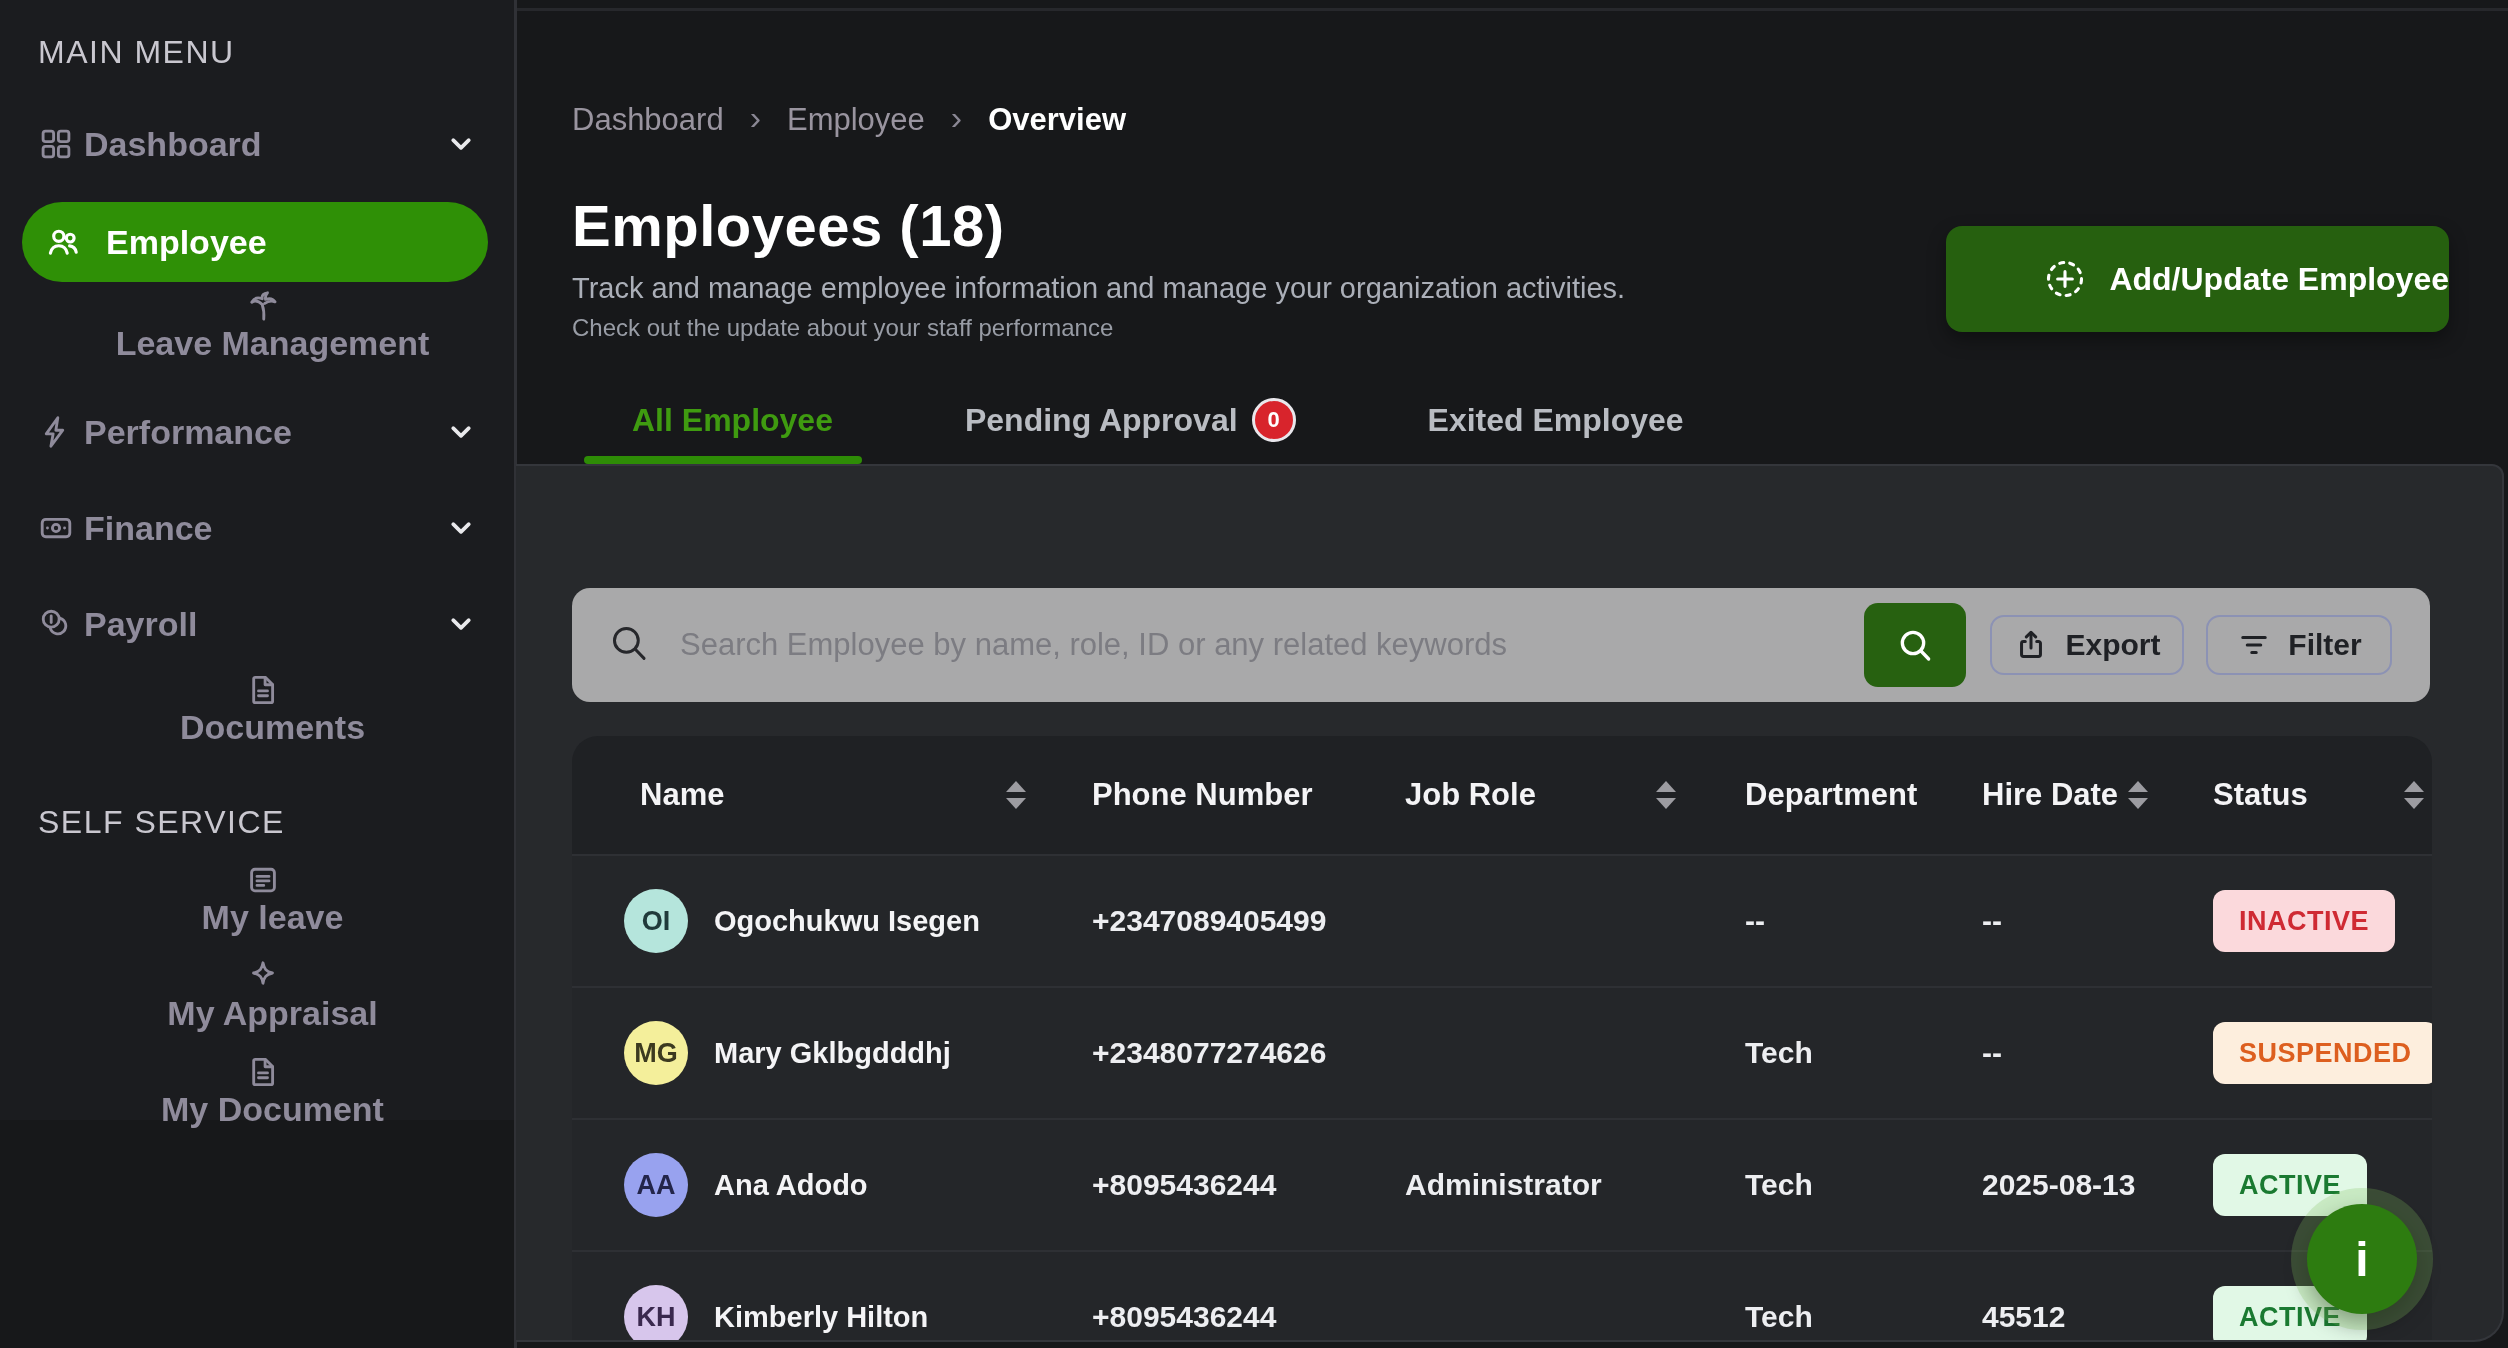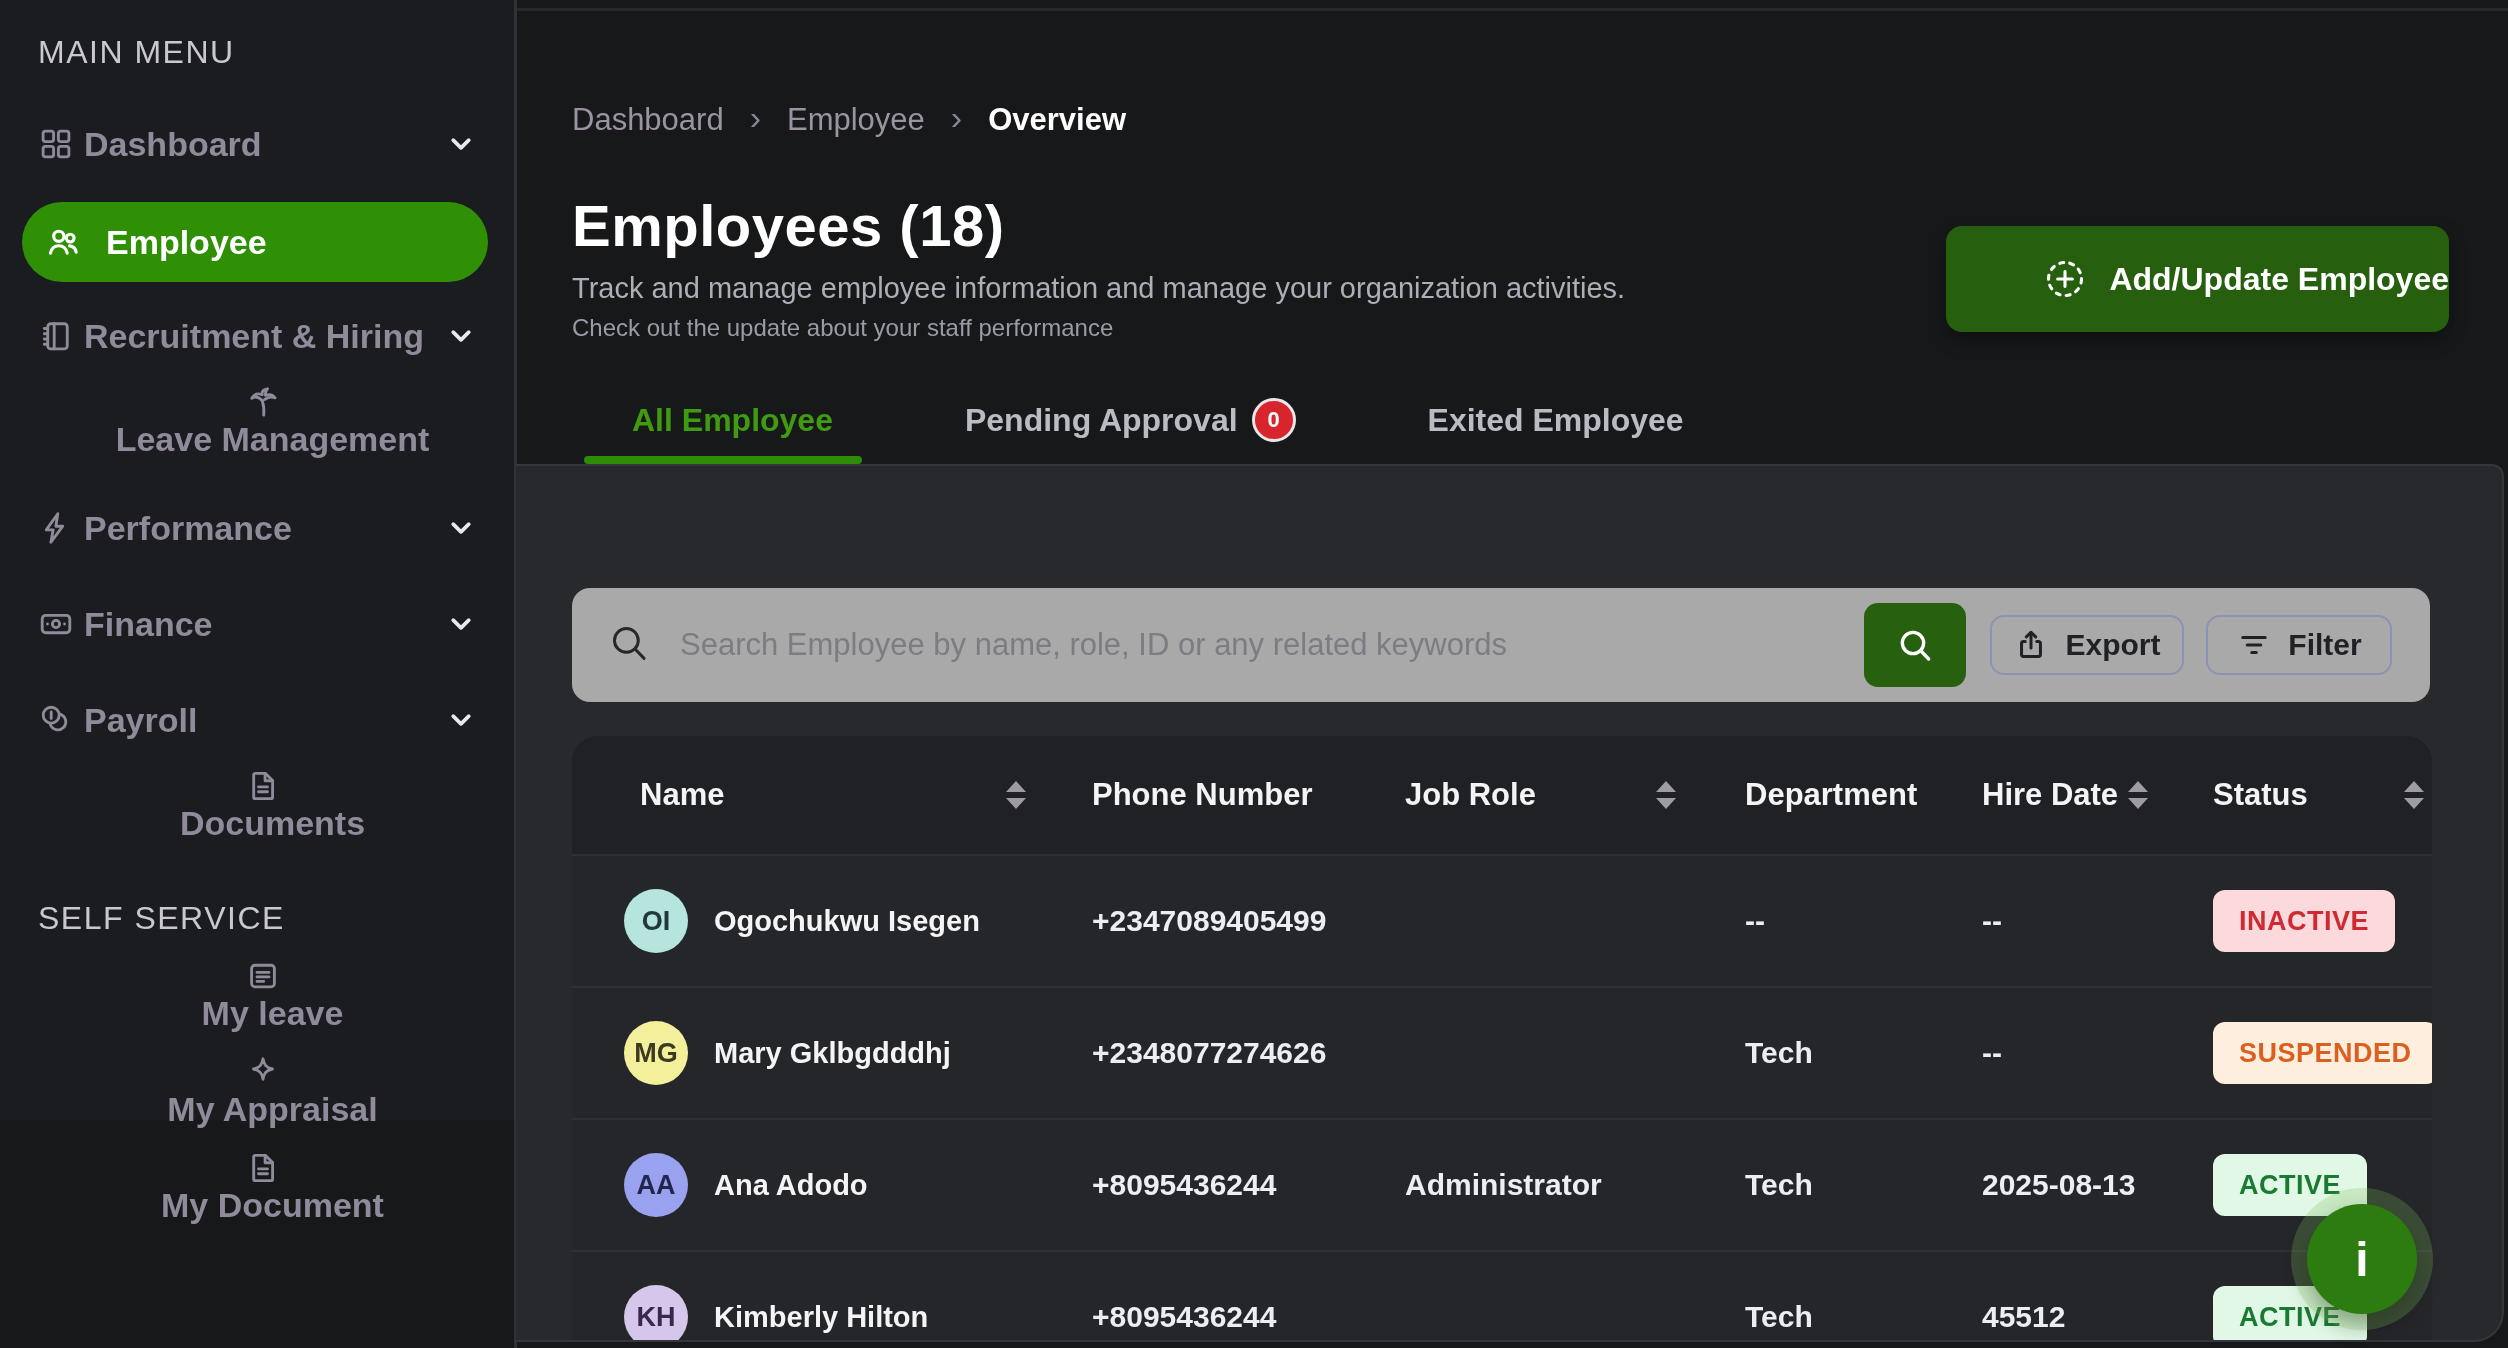--- a/index.html
+++ b/index.html
@@ -115,33 +115,20 @@
           <svg viewBox="0 0 24 24">
             <circle cx="9.2" cy="8.2" r="3.4"></circle>
             <path d="M3.6 19.4c.7-3.2 2.8-4.9 5.6-4.9 2.8 0 4.9 1.7 5.6 4.9"></path>
             <circle cx="16.8" cy="9.4" r="2.6"></circle>
             <path d="M16.4 14.6c2.3.2 3.9 1.6 4.4 4.2"></path>
           </svg>
         </span>
       <span class="nav-label">Employee</span>
     </div>
 
-    <div class="nav-item">
-      <span class="nav-icon">
-          <svg viewBox="0 0 24 24">
-            <rect x="6.5" y="3.8" width="13" height="16.8" rx="2"></rect>
-            <path d="M4.2 7h2.3M4.2 10.5h2.3M4.2 14h2.3M4.2 17.5h2.3"></path>
-            <path d="M10.8 3.8v16.8"></path>
-          </svg>
-        </span>
-      <span class="nav-label">Recruitment &amp; Hiring</span>
-      <span class="nav-chevron"><svg viewBox="0 0 24 24">
-            <path d="M6.5 9.3l5.5 5.4 5.5-5.4"></path>
-          </svg></span>
-    </div>
 
     <div class="nav-item indent">
       <span class="nav-icon">
           <svg viewBox="0 0 24 24">
             <path d="M12.5 20.8c.3-3.8-.1-7-1-9.6"></path>
             <path d="M11.5 11C9 8.5 6.5 8 4.5 9.5 6 6.8 8.6 6 11.5 7.2 11 4.8 12.6 3.4 15 3.2c-1.2 1.4-1.6 2.8-1.3 4.4 2.6-1 5-.4 6.3 1.6-2.4-.9-4.7-.5-6.8 1.1"></path>
           </svg>
         </span>
       <span class="nav-label">Leave Management</span>
     </div>

